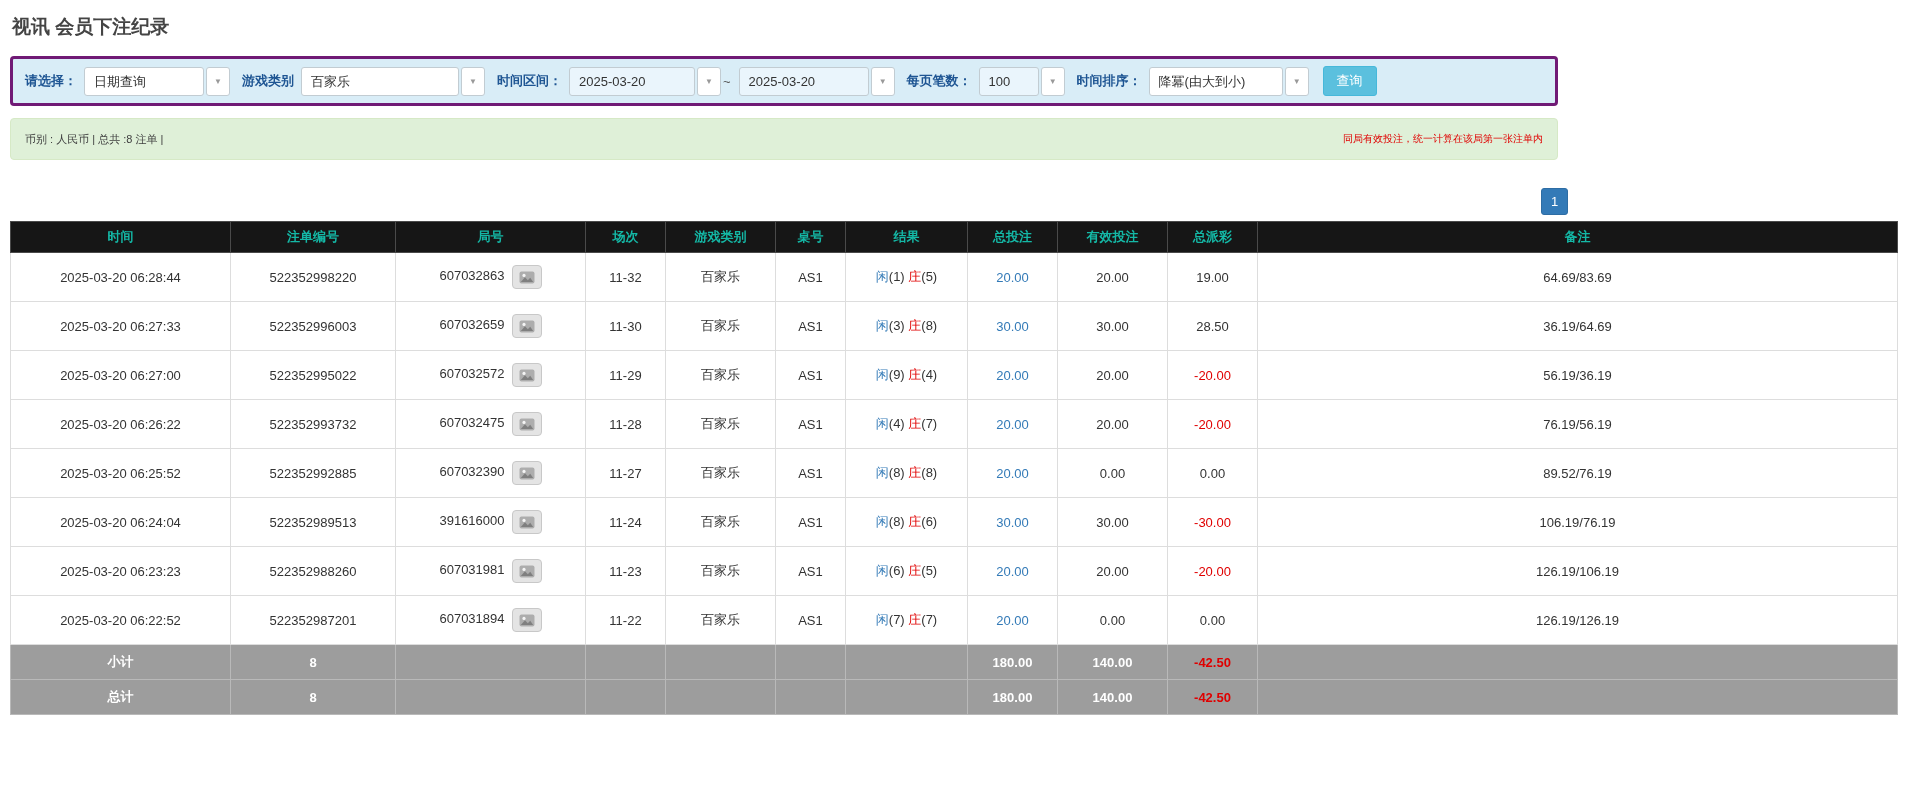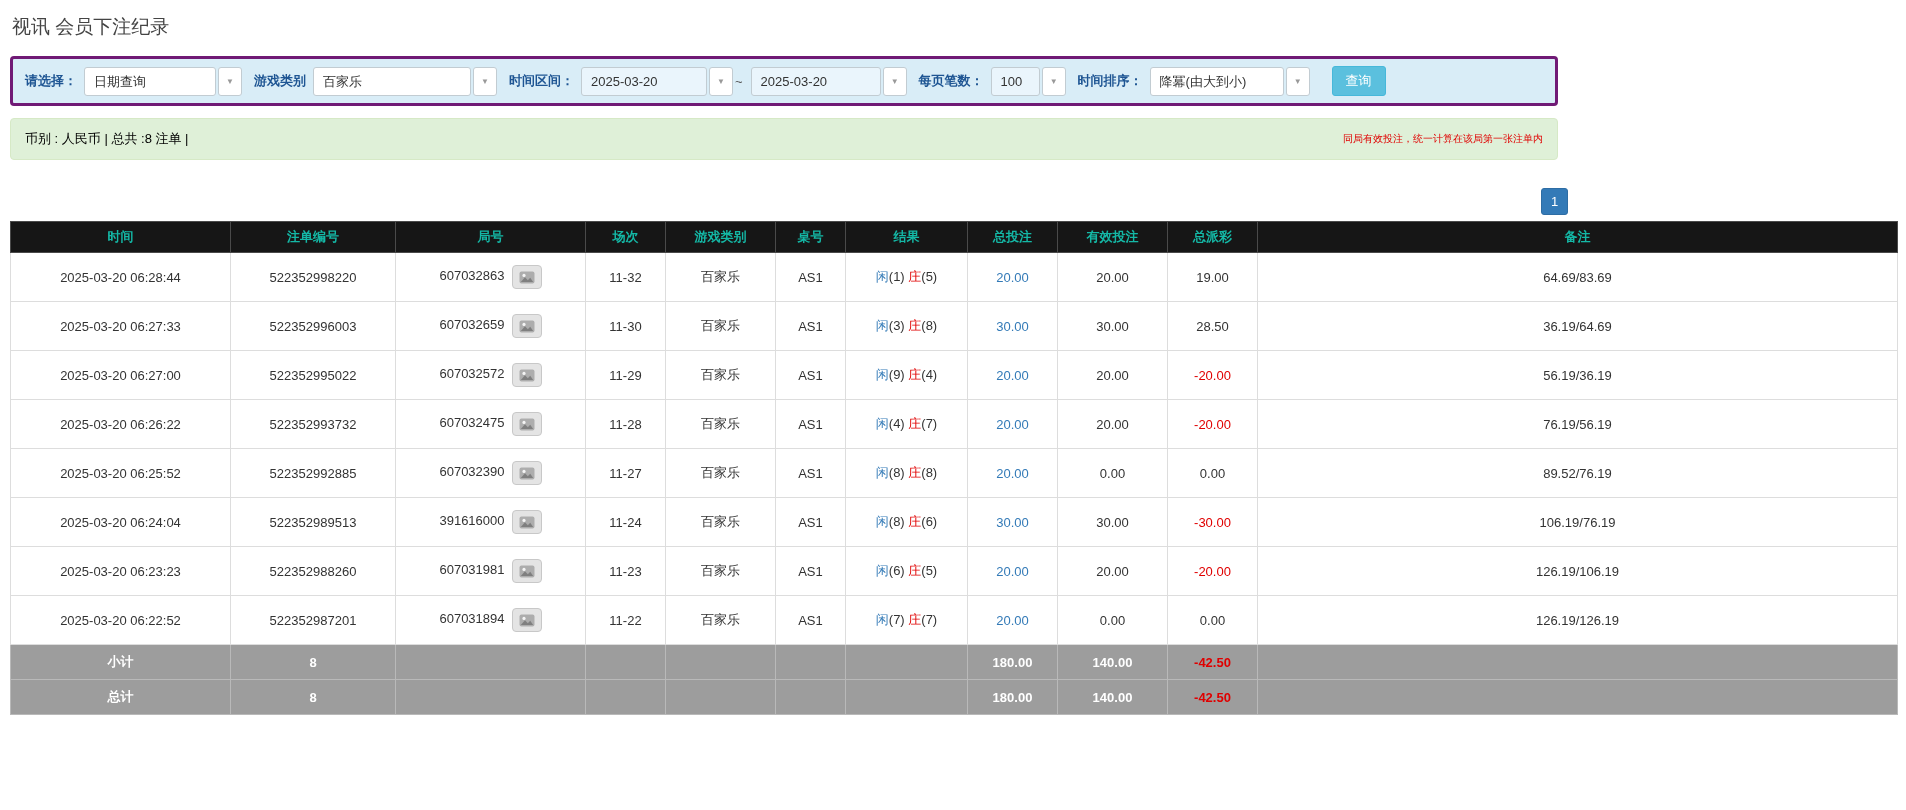--- a/index.html
+++ b/index.html
@@ -3,21 +3,21 @@
 <meta charset="utf-8">
 <style>
   * { box-sizing: border-box; }
   html, body { margin: 0; padding: 0; background: #fff; }
   body {
     width: 1906px;
     font-family: "Liberation Sans", "DejaVu Sans", sans-serif;
     color: #333;
     padding: 8px 8px 16px 10px;
   }
-  .page-title { font-size: 19px; font-weight: 400; color: #444; margin: 6px 0 16px 2px; }
+  .page-title { font-size: 19px; font-weight: 700; color: #444; margin: 6px 0 16px 2px; }
 
   .top { width: 1548px; }
   .filter-bar {
     background: #d9edf7; border: 3px solid #701a75; border-radius: 4px;
     padding: 7px 12px; display: flex; align-items: center; margin-bottom: 12px;
   }
   .fgroup { display: flex; align-items: center; margin-right: 12px; }
   .flabel { font-size: 13px; font-weight: bold; color: #1e5593; margin-right: 7px; white-space: nowrap; }
   .combo { display: inline-flex; align-items: center; }
   .combo .txt {
@@ -27,29 +27,29 @@
   }
   .combo .caret-btn {
     width: 24px; height: 29px; margin-left: 2px; border: 1px solid #c2ccd2; border-radius: 3px;
     background: #fff; color: #999; font-size: 8px;
     display: flex; align-items: center; justify-content: center; cursor: pointer; padding: 0;
   }
   .combo.tinted .txt { background: #eaf5fc; }
   .tilde { font-size: 13px; color: #555; margin: 0 8px 0 2px; }
   .search-btn {
     background: #5bc0de; border: 1px solid #46b8da; color: #fff; font-size: 13px;
-    height: 30px; padding: 0 13px; border-radius: 3px; cursor: pointer; margin-left: 10px;
+    height: 30px; padding: 0 13px; border-radius: 3px; cursor: pointer; margin-left: 2px;
   }
 
   .summary-bar {
     background: #dff0d8; border: 1px solid #d6e9c6; border-radius: 4px;
     padding: 0 14px; height: 42px; display: flex; align-items: center;
     justify-content: space-between; margin-bottom: 28px;
   }
-  .summary-left { font-size: 13px; color: #000000; }
+  .summary-left { font-size: 11px; color: #404040; }
   .summary-right { font-size: 10px; color: #e00000; }
 
   .pagination { width: 1558px; text-align: right; margin-bottom: 6px; }
   .page-btn {
     min-width: 27px; height: 27px; background: #337ab7; border: 1px solid #2e6da4;
     color: #fff; font-size: 13px; border-radius: 3px; cursor: pointer;
   }
 
   table { width: 100%; border-collapse: collapse; table-layout: fixed; }
   thead th {
@@ -80,21 +80,21 @@
 <body>
 
 <h1 class="page-title">视讯 会员下注纪录</h1>
 
 <div class="top">
 
   <div class="filter-bar">
     <div class="fgroup">
       <span class="flabel">请选择：</span>
       <div class="combo">
-        <span class="txt" style="width:132px">日期查询</span>
+        <span class="txt" style="width:120px">日期查询</span>
         <button class="caret-btn">▼</button>
       </div>
     </div>
 
     <div class="fgroup">
       <span class="flabel">游戏类别</span>
       <div class="combo">
         <span class="txt" style="width:158px">百家乐</span>
         <button class="caret-btn">▼</button>
       </div>
@@ -109,21 +109,21 @@
       <span class="tilde">~</span>
       <div class="combo tinted">
         <span class="txt" style="width:130px">2025-03-20</span>
         <button class="caret-btn">▼</button>
       </div>
     </div>
 
     <div class="fgroup">
       <span class="flabel">每页笔数：</span>
       <div class="combo tinted">
-        <span class="txt" style="width:49px">100</span>
+        <span class="txt" style="width:60px">100</span>
         <button class="caret-btn">▼</button>
       </div>
     </div>
 
     <div class="fgroup">
       <span class="flabel">时间排序：</span>
       <div class="combo">
         <span class="txt" style="width:134px">降冪(由大到小)</span>
         <button class="caret-btn">▼</button>
       </div>

